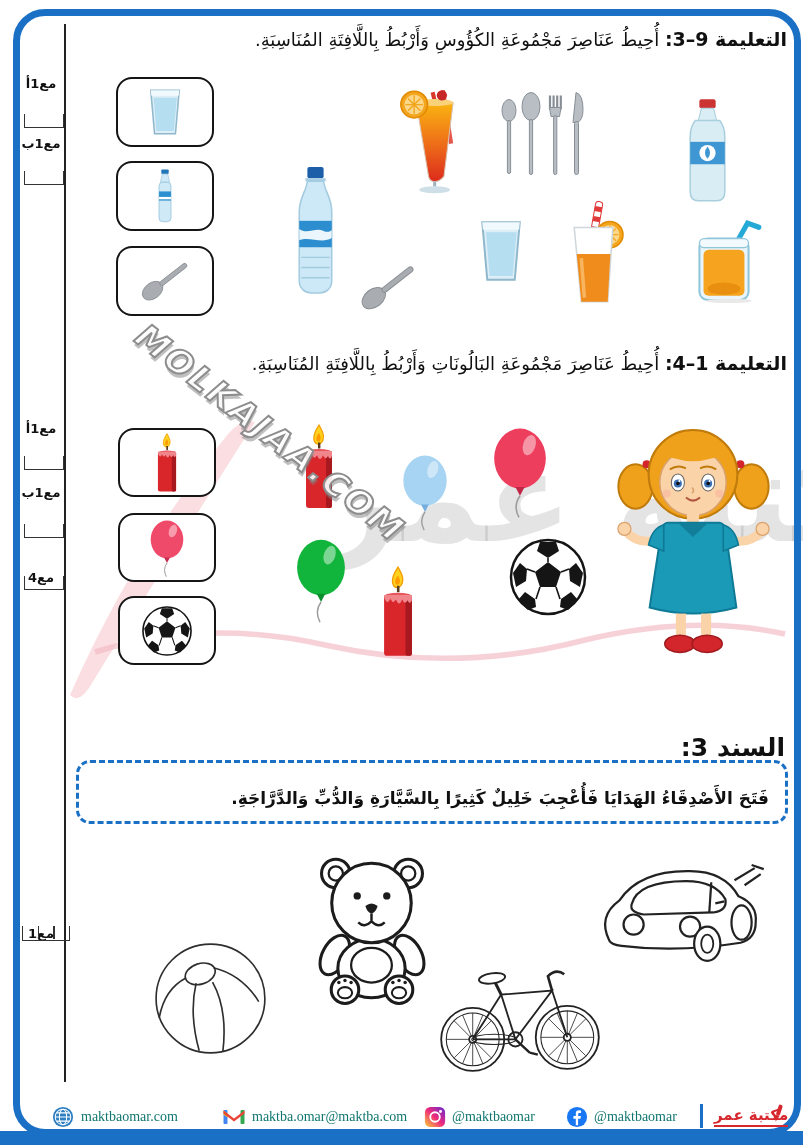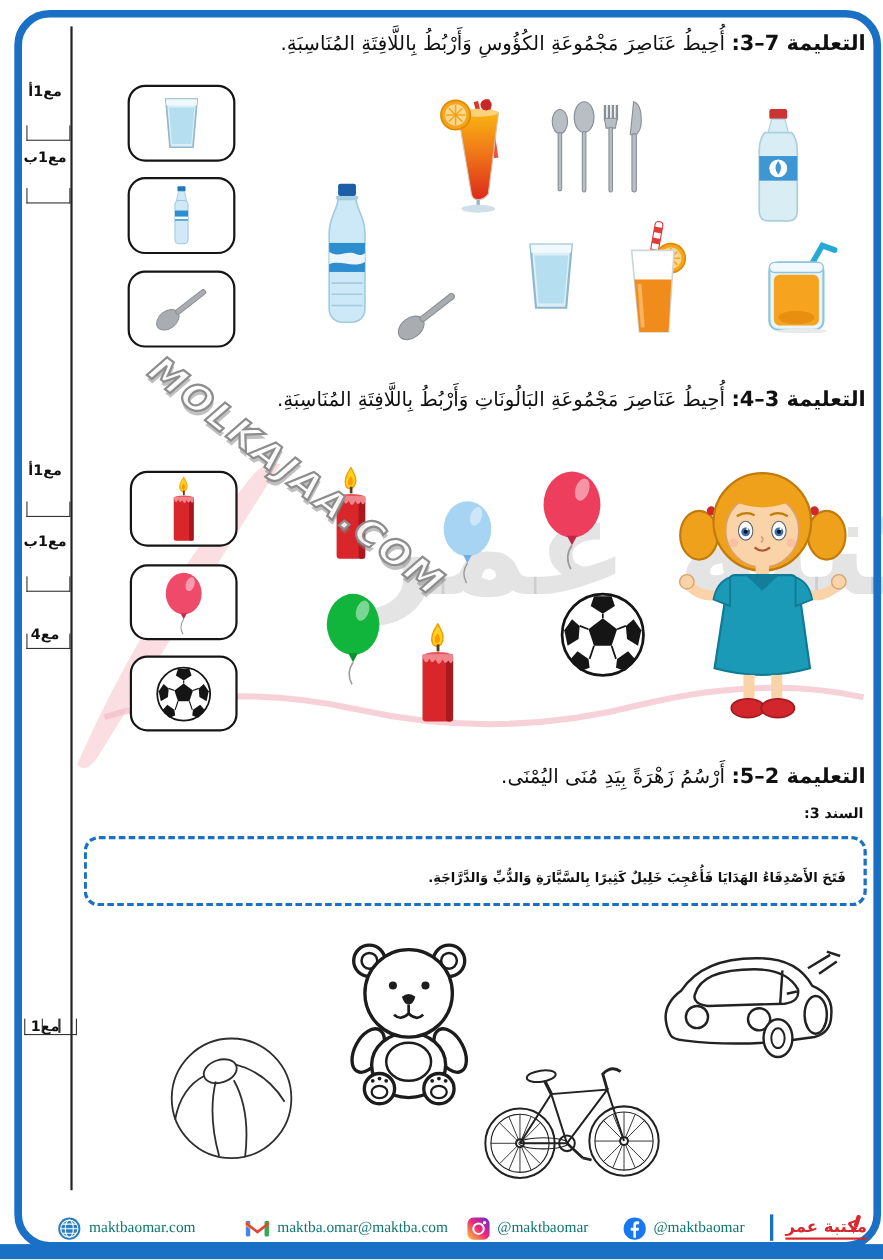--- a/index.html
+++ b/index.html
@@ -10,24 +10,24 @@
   #frame{left:13px;top:9px;width:774px;height:1113px;border:7px solid #1a70c5;border-radius:32px;z-index:1;}
   #bottombar{left:0;bottom:0;width:803px;height:14px;background:#1a70c5;z-index:3;}
   
   #marginline{left:64px;top:24px;width:2px;height:1058px;background:#222;z-index:2;}
   .mlabel{width:46px;text-align:center;font-size:13px;font-weight:bold;color:#111;direction:rtl;z-index:2;}
   .mbox{width:38px;height:13px;border-left:1.6px solid #333;border-right:1.6px solid #333;border-bottom:1.6px solid #333;z-index:2;}
   .mbox .div{position:absolute;top:0;width:1.6px;height:13px;background:#333;}
   
   .inst{direction:rtl;text-align:right;right:16px;white-space:nowrap;color:#101010;font-size:18px;z-index:2;}
   .inst b{font-size:19px;}
-  #sanadhead{direction:rtl;text-align:right;right:18px;font-size:13px;font-weight:bold;color:#101010;z-index:2;}
+  #sanadhead{direction:rtl;text-align:right;right:18px;font-size:25px;font-weight:bold;color:#101010;z-index:2;}
   #sanadbox{left:76px;top:760px;width:706px;height:58px;border:3px dashed #1a70c5;border-radius:14px;z-index:2;
             display:flex;align-items:center;}
-  #sanadbox .txt{direction:rtl;text-align:right;width:100%;padding:0 16px;font-size:12px;font-weight:bold;color:#101010;white-space:nowrap;margin-top:12px;}
+  #sanadbox .txt{direction:rtl;text-align:right;width:100%;padding:0 16px;font-size:17px;font-weight:bold;color:#101010;white-space:nowrap;margin-top:12px;}
   
   .ibox{width:94px;border:2.6px solid #151515;border-radius:16px;background:#fff;display:flex;align-items:center;justify-content:center;z-index:2;}
   
   #wm-script{left:325px;top:425px;font-size:125px;font-weight:bold;color:rgba(120,120,120,0.20);z-index:0;direction:rtl;white-space:nowrap;}
   #wm-diag{left:152px;top:316px;transform:rotate(38deg);transform-origin:0 0;font-style:italic;font-weight:800;
            font-size:33px;letter-spacing:3px;color:rgba(255,255,255,0.9);-webkit-text-stroke:2px #8d8d8d;
            text-shadow:3px 3px 0 rgba(130,130,130,0.5);z-index:5;white-space:nowrap;}
   .art{z-index:1;}
   
   .ftxt{font-family:"Liberation Serif",serif;font-size:14px;color:#0f766e;z-index:4;white-space:nowrap;}
@@ -351,21 +351,21 @@
   <div class="abs mlabel" style="left:18px;top:570px">مع4</div>
   <div class="abs mbox" style="left:24px;top:576px"></div>
 
   <div class="abs mlabel" style="left:18px;top:926px">مع1</div>
   <div class="abs mbox" style="left:22px;top:926px;width:46px;height:14px">
     <span class="div" style="left:14.5px"></span>
     <span class="div" style="left:30px"></span>
   </div>
 
   <div class="abs inst" style="top:28px">
-    <b>التعليمة 7–3:</b>
+    <b>التعليمة 9–3:</b>
     <span>أُحِيطُ عَنَاصِرَ مَجْمُوعَةِ الكُؤُوسِ وَأَرْبُطُ بِاللَّافِتَةِ المُنَاسِبَةِ.</span>
   </div>
 
   <div class="abs ibox" style="left:116px;top:77px;height:66px">
     <svg style="width:38px;height:50px">
         <use href="#g-glass"></use>
       </svg>
   </div>
   <div class="abs ibox" style="left:116px;top:161px;height:66px">
     <svg style="width:22px;height:56px">
@@ -397,21 +397,21 @@
       <use href="#g-glass"></use>
     </svg>
   <svg class="abs art" style="left:561px;top:201px;width:63px;height:105px">
       <use href="#g-ojcup"></use>
     </svg>
   <svg class="abs art" style="left:686px;top:216px;width:77px;height:87px">
       <use href="#g-juice"></use>
     </svg>
 
   <div class="abs inst" style="top:352px">
-    <b>التعليمة 3–4:</b>
+    <b>التعليمة 1–4:</b>
     <span>أُحِيطُ عَنَاصِرَ مَجْمُوعَةِ البَالُونَاتِ وَأَرْبُطُ بِاللَّافِتَةِ المُنَاسِبَةِ.</span>
   </div>
 
   <div class="abs ibox" style="left:118px;top:428px;height:65px">
     <svg style="width:30px;height:60px">
         <use href="#g-candle"></use>
       </svg>
   </div>
   <div class="abs ibox" style="left:118px;top:513px;height:65px">
     <svg style="width:44px;height:60px;--c:#f04a6b;--k:#c42c50">
@@ -441,24 +441,20 @@
     </svg>
   <svg class="abs art" style="left:378px;top:566px;width:40px;height:92px">
       <use href="#g-candle"></use>
     </svg>
   <svg class="abs art" style="left:615px;top:424px;width:157px;height:242px">
       <use href="#g-girl"></use>
     </svg>
 
   <div class="abs" id="wm-diag">MOLKAJAA.COM</div>
 
-  <div class="abs inst" style="top:695px">
-    <b>التعليمة 2–5:</b>
-    <span>أَرْسُمُ زَهْرَةً بِيَدِ مُنَى اليُمْنَى.</span>
-  </div>
 
   <div class="abs" id="sanadhead" style="top:733px">السند 3:</div>
   <div class="abs" id="sanadbox">
     <div class="txt">فَتَحَ الأَصْدِقَاءُ الهَدَايَا فَأُعْجِبَ خَلِيلٌ كَثِيرًا بِالسَّيَّارَةِ وَالدُّبِّ وَالدَّرَّاجَةِ.</div>
   </div>
 
   <svg class="abs art" style="left:152px;top:940px;width:118px;height:118px">
       <use href="#g-bball"></use>
     </svg>
   <svg class="abs art" style="left:308px;top:850px;width:128px;height:156px">

